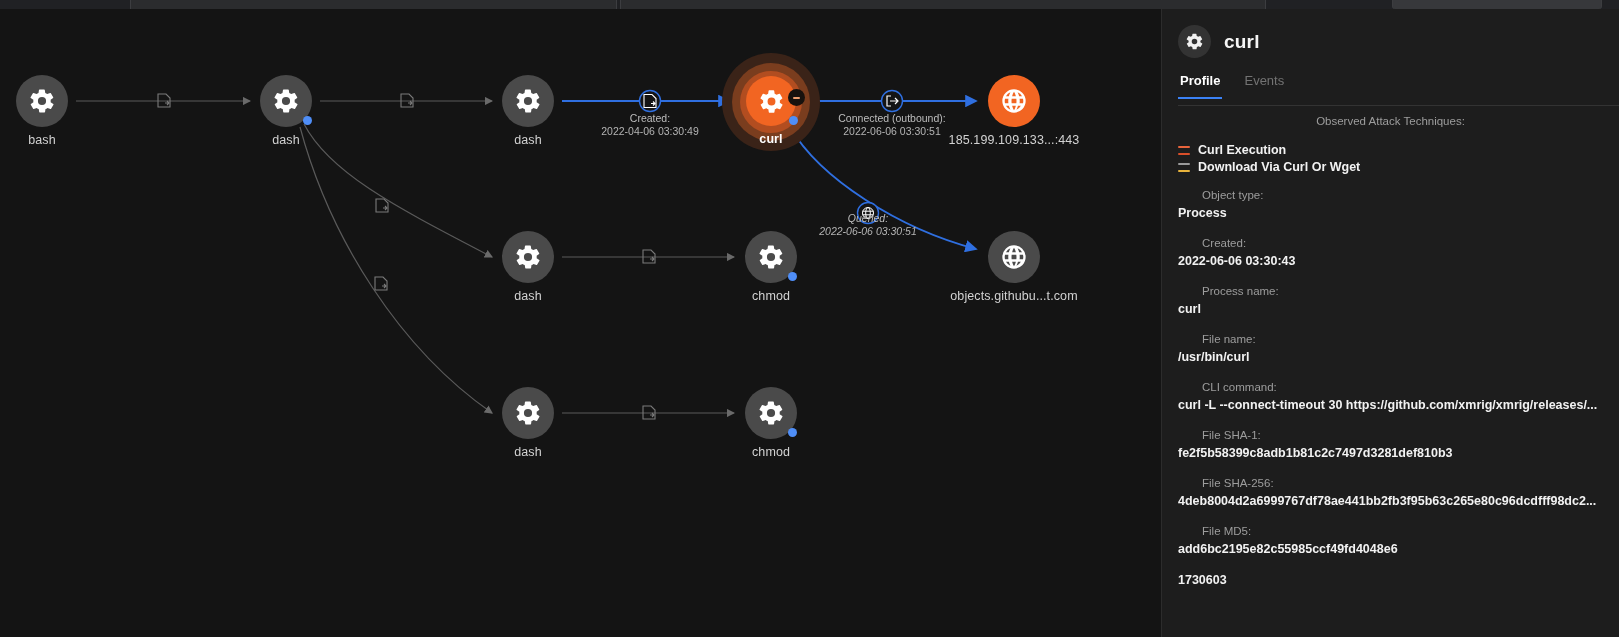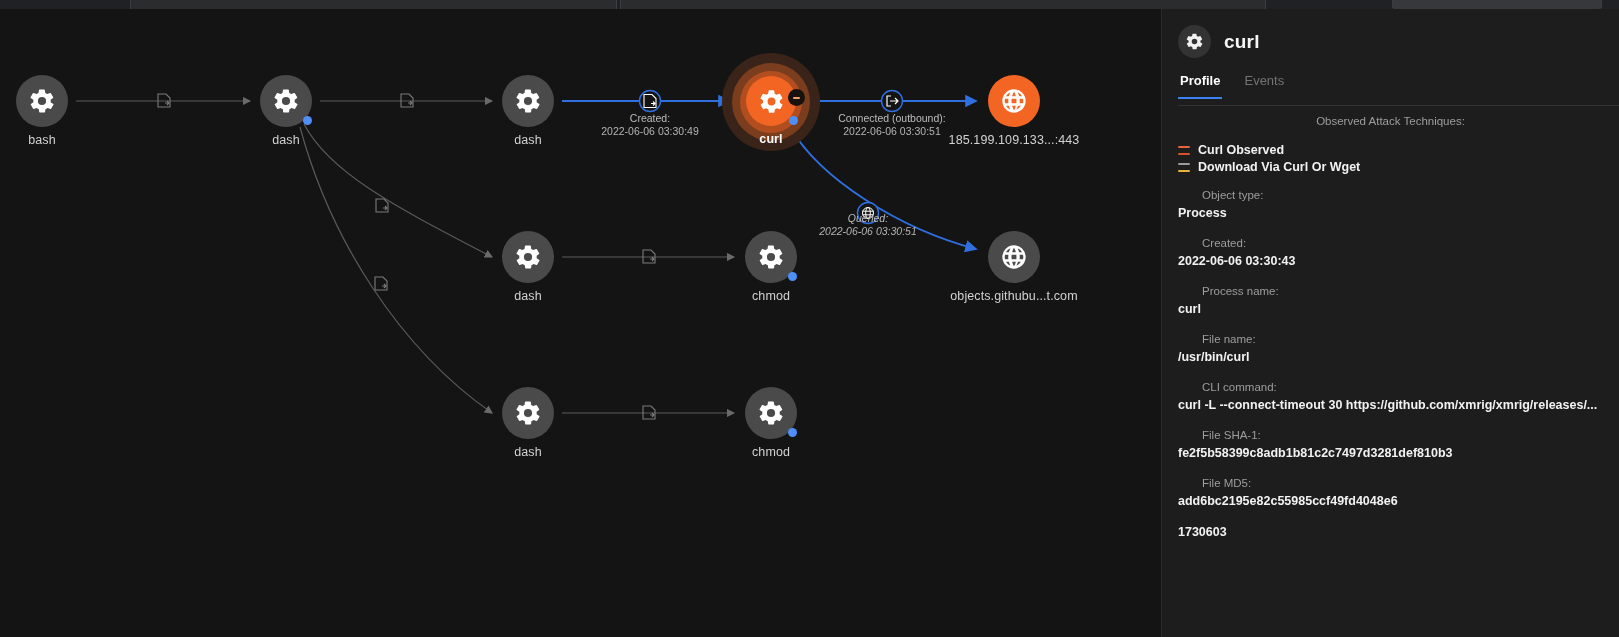--- a/index.html
+++ b/index.html
@@ -274,21 +274,21 @@
             </svg>
             <span class="dot-blue"></span>
           </div>
           <div class="node-label">chmod</div>
         </div>
       </div>
 
     <div id="edge-label-layer">
         <div class="edge-label" style="left: 650px; top: 103px;">
           <div class="l1">Created:</div>
-          <div class="l2">2022-06-06 03:30:49</div>
+          <div class="l2">2022-04-06 03:30:49</div>
         </div>
         <div class="edge-label" style="left: 892px; top: 103px;">
           <div class="l1">Connected (outbound):</div>
           <div class="l2">2022-06-06 03:30:51</div>
         </div>
         <div class="edge-label" style="left: 868px; top: 203px; font-style: italic;">
           <div class="l1">Queried:</div>
           <div class="l2">2022-06-06 03:30:51</div>
         </div>
       </div>
@@ -313,21 +313,21 @@
 
     <div class="panel-body">
       <div class="field">
         <div class="oat-title">Observed Attack Techniques:</div>
         <div id="oat-list">
             <div class="oat-row">
               <span class="oat-sw">
                 <span style="background:#e8643c"></span>
                 <span style="background:#d94f2a"></span>
               </span>
-              <span class="oat-name">Curl Observed</span>
+              <span class="oat-name">Curl Execution</span>
             </div>
             <div class="oat-row">
               <span class="oat-sw">
                 <span style="background:#9a9a9a"></span>
                 <span style="background:#e8b33c"></span>
               </span>
               <span class="oat-name">Download Via Curl Or Wget</span>
             </div>
           </div>
       </div>
@@ -350,20 +350,24 @@
           </div>
           <div class="field">
             <div class="field-label">CLI command:</div>
             <div class="field-value">curl -L --connect-timeout 30 https://github.com/xmrig/xmrig/releases/...</div>
           </div>
           <div class="field">
             <div class="field-label">File SHA-1:</div>
             <div class="field-value">fe2f5b58399c8adb1b81c2c7497d3281def810b3</div>
           </div>
           <div class="field">
+            <div class="field-label">File SHA-256:</div>
+            <div class="field-value">4deb8004d2a6999767df78ae441bb2fb3f95b63c265e80c96dcdfff98dc2...</div>
+          </div>
+          <div class="field">
             <div class="field-label">File MD5:</div>
             <div class="field-value">add6bc2195e82c55985ccf49fd4048e6</div>
           </div>
           <div class="field">
             <div class="field-value">1730603</div>
           </div>
         </div>
     </div>
 
   </aside>

